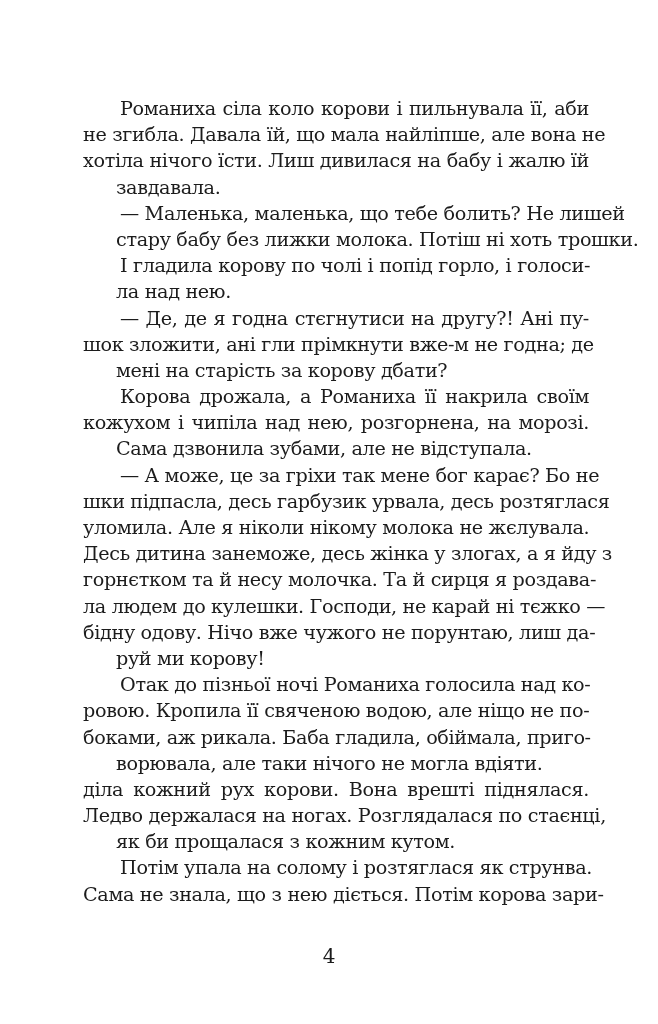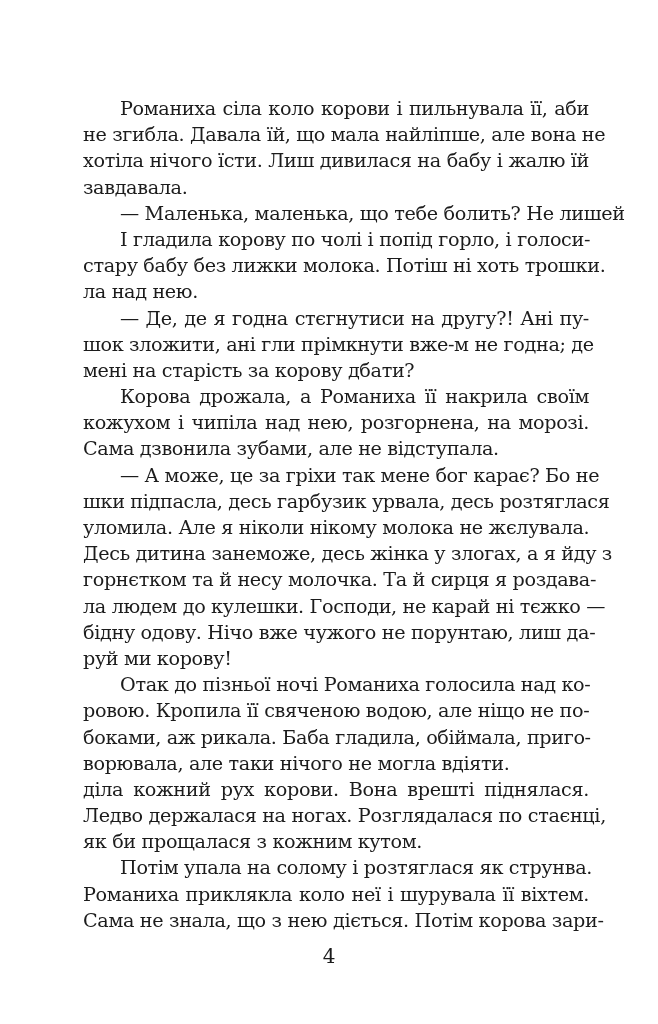--- a/index.html
+++ b/index.html
@@ -30,20 +30,21 @@
       text-align-last: justify;
       height: 26.2px;
       overflow: visible;
       letter-spacing: -0.35px;
     }
     .line.indent {
       padding-left: 37px;
     }
     .line.last {
       text-align-last: left;
+      margin-left: 33px;
     }
     .page-number {
       position: absolute;
       left: 0;
       width: 658px;
       top: 944px;
       text-align: center;
       font-family: "DejaVu Serif", "Liberation Serif", serif;
       font-size: 20px;
       color: #1c1c1c;
@@ -51,22 +52,22 @@
   </style>
 </head>
 <body>
 
 <div class="page">
   <span class="line indent">Романиха сіла коло корови і пильнувала її, аби</span>
   <span class="line">не згибла. Давала їй, що мала найліпше, але вона не</span>
   <span class="line">хотіла нічого їсти. Лиш дивилася на бабу і жалю їй</span>
   <span class="line last">завдавала.</span>
   <span class="line indent">— Маленька, маленька, що тебе болить? Не лишей</span>
+  <span class="line last">стару бабу без лижки молока. Потіш ні хоть трошки.</span>
   <span class="line indent">І гладила корову по чолі і попід горло, і голоси-</span>
-  <span class="line last">стару бабу без лижки молока. Потіш ні хоть трошки.</span>
   <span class="line last">ла над нею.</span>
   <span class="line indent">— Де, де я годна стєгнутиси на другу?! Ані пу-</span>
   <span class="line">шок зложити, ані гли прімкнути вже-м не годна; де</span>
   <span class="line last">мені на старість за корову дбати?</span>
   <span class="line indent">Корова дрожала, а Романиха її накрила своїм</span>
   <span class="line">кожухом і чипіла над нею, розгорнена, на морозі.</span>
   <span class="line last">Сама дзвонила зубами, але не відступала.</span>
   <span class="line indent">— А може, це за гріхи так мене бог карає? Бо не</span>
   <span class="line">шки підпасла, десь гарбузик урвала, десь розтяглася</span>
   <span class="line">уломила. Але я ніколи нікому молока не жєлувала.</span>
@@ -76,17 +77,16 @@
   <span class="line">бідну одову. Нічо вже чужого не порунтаю, лиш да-</span>
   <span class="line last">руй ми корову!</span>
   <span class="line indent">Отак до пізньої ночі Романиха голосила над ко-</span>
   <span class="line">ровою. Кропила її свяченою водою, але ніщо не по-</span>
   <span class="line">боками, аж рикала. Баба гладила, обіймала, приго-</span>
   <span class="line last">ворювала, але таки нічого не могла вдіяти.</span>
   <span class="line">діла кожний рух корови. Вона врешті піднялася.</span>
   <span class="line">Ледво держалася на ногах. Розглядалася по стаєнці,</span>
   <span class="line last">як би прощалася з кожним кутом.</span>
   <span class="line indent">Потім упала на солому і розтяглася як струнва.</span>
-  <span class="line">Романиха приклякла коло неї і шурувала її віхтем.</span>
   <span class="line">Сама не знала, що з нею діється. Потім корова зари-</span>
 </div>
 
 <div class="page-number">4</div>
 
 </body></html>

